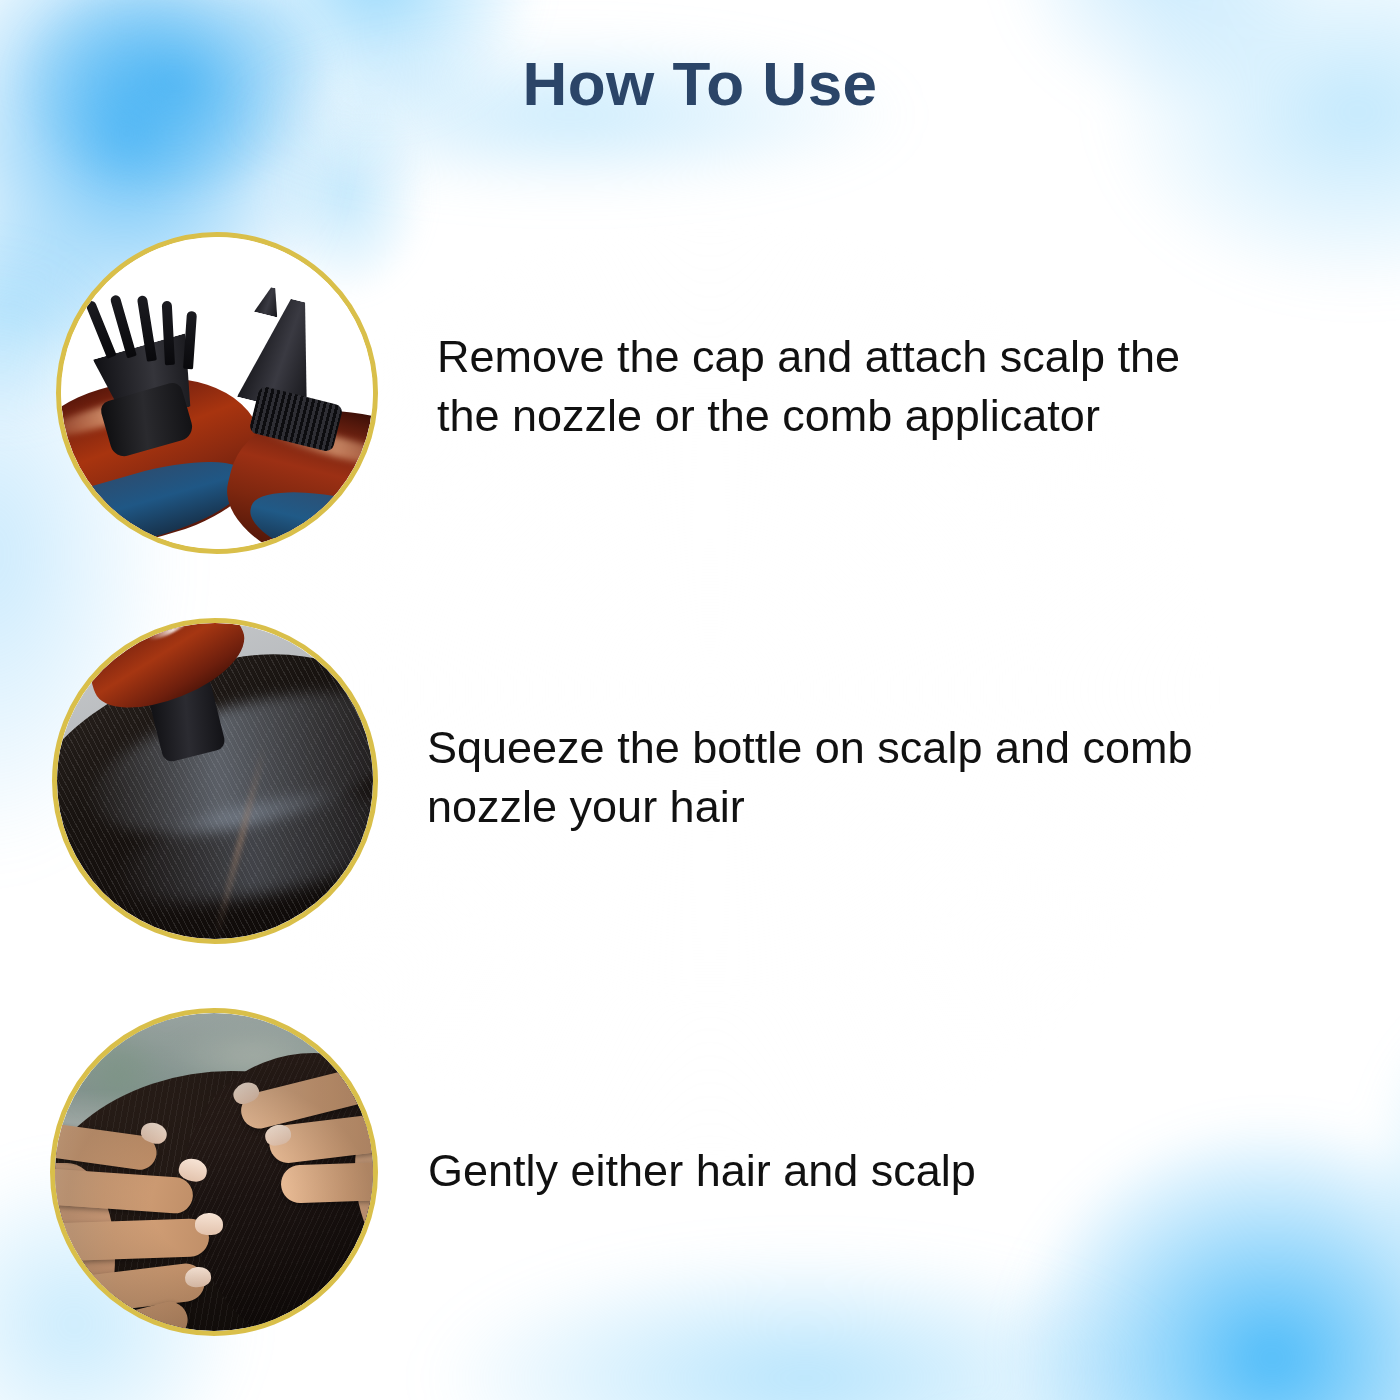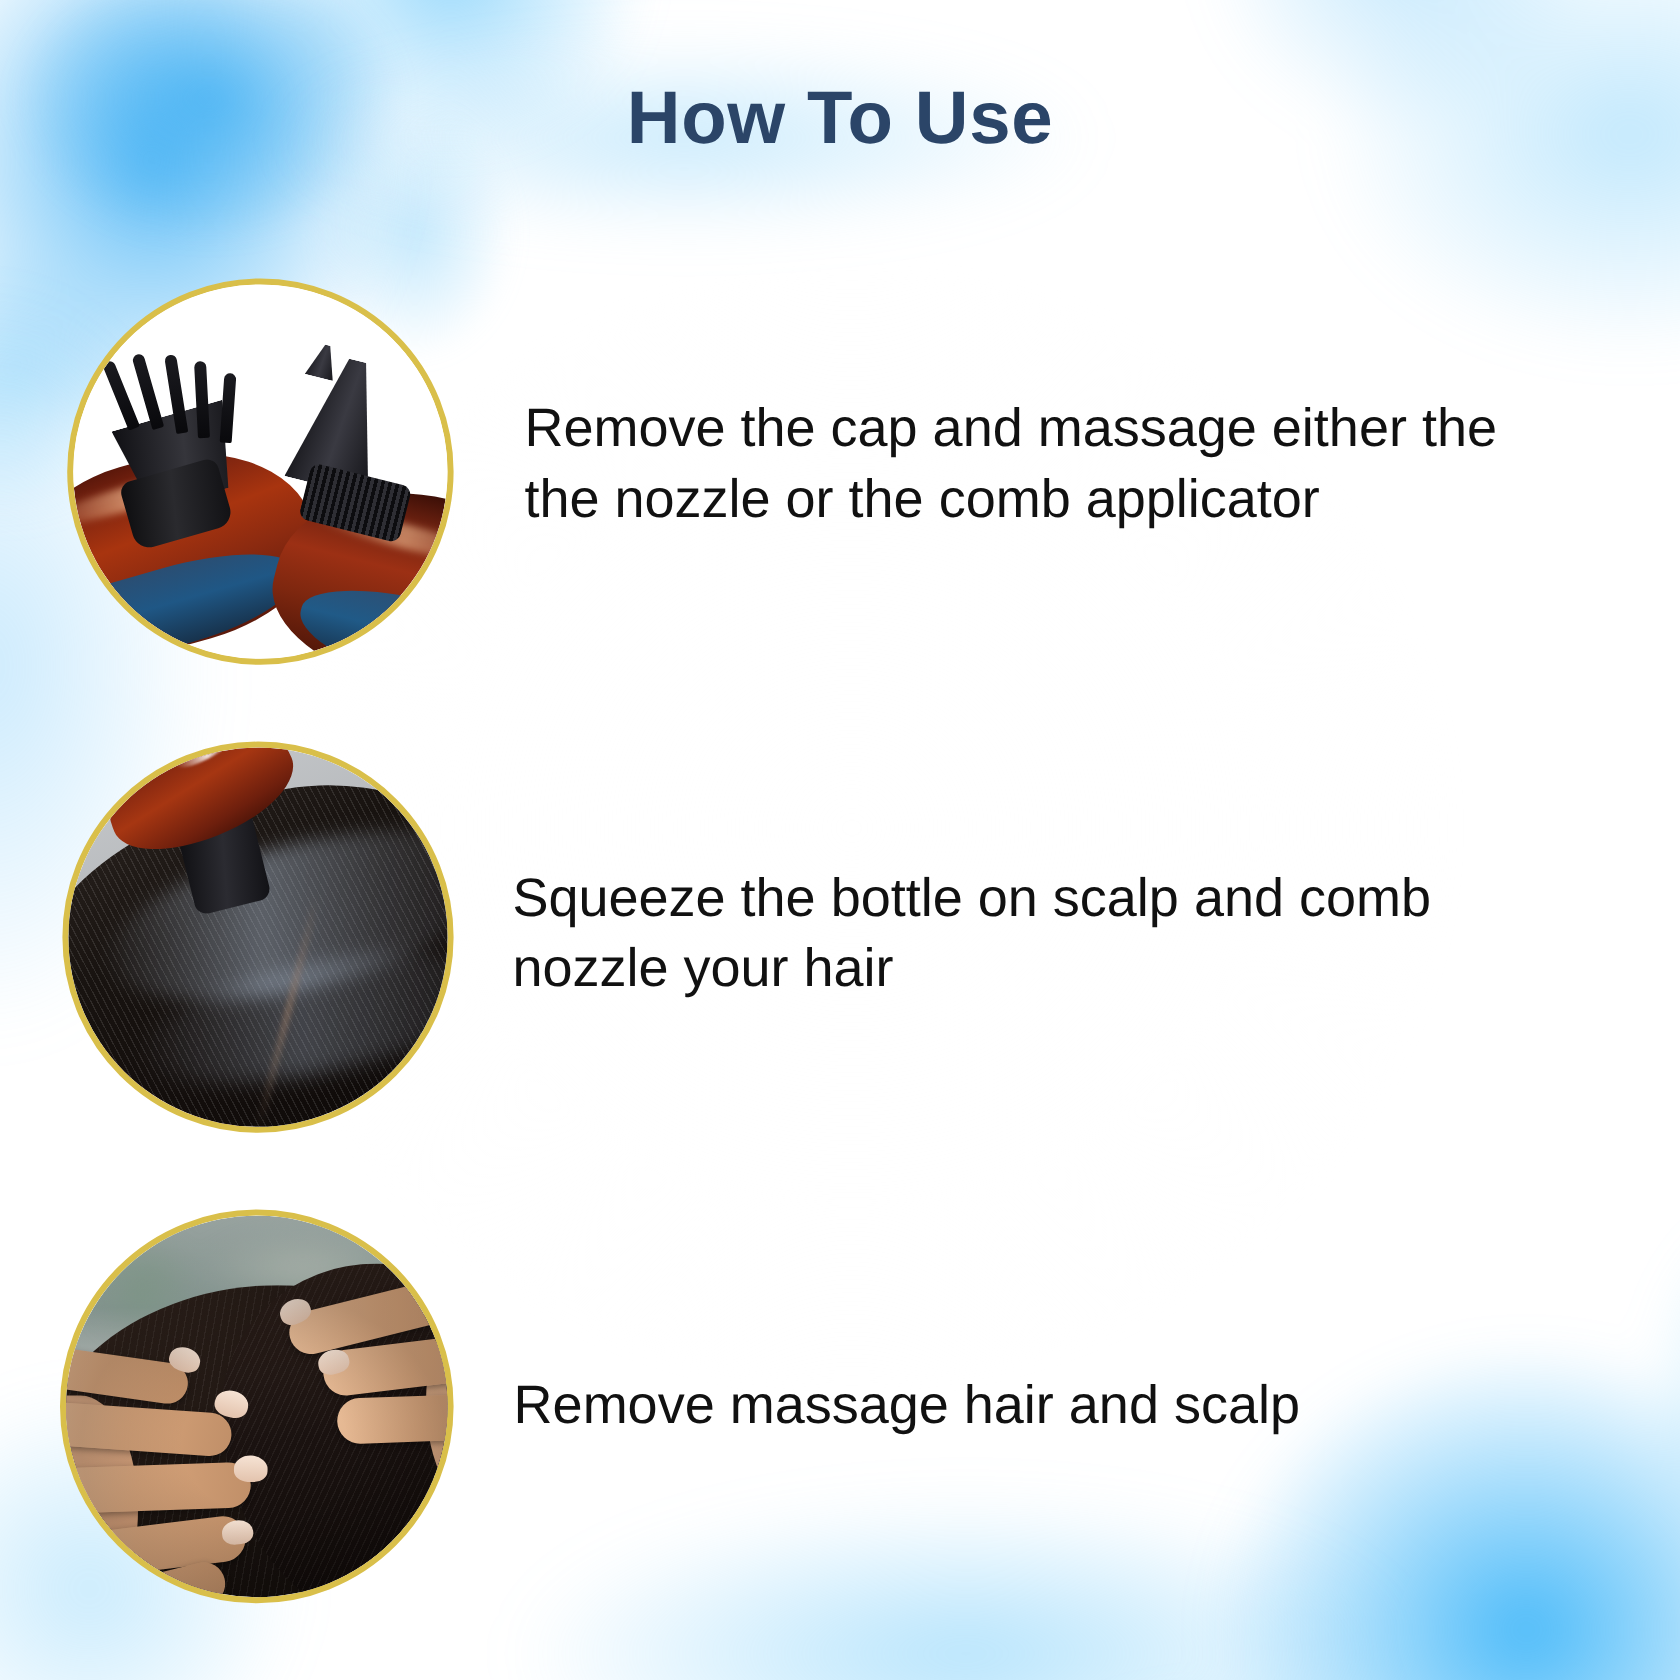--- a/index.html
+++ b/index.html
@@ -103,21 +103,20 @@
   .title {
     position: absolute;
     left: 0; right: 0;
     top: 48px;
     text-align: center;
     font-size: 62px;
     font-weight: bold;
     letter-spacing: .5px;
     color: #2b4568;
     font-family: "Liberation Sans", sans-serif;
-    margin-top: 15px;
   }
 
   
   .step {
     position: absolute;
     left: 0;
     width: 1400px;
   }
   .step-1 { top: 232px; }
   .step-2 { top: 618px; }
@@ -440,21 +439,21 @@
 
           <div class="b2-body"></div>
           <div class="b2-blue"></div>
           <div class="b2-hl"></div>
           <div class="b2-nozzle"></div>
           <div class="b2-nozzletip"></div>
           <div class="b2-collar"></div>
         </div>
       </div>
     </div>
-    <div class="step-text">Remove the cap and massage either the
+    <div class="step-text">Remove the cap and attach scalp the
 the nozzle or the comb applicator</div>
   </div>
 
   <div class="step step-2">
     <div class="circle circle-2">
       <div class="circle-inner">
         <div class="ph2">
           <div class="ph2-forehead"></div>
           <div class="ph2-hair"></div>
           <div class="ph2-sheen"></div>
@@ -493,16 +492,16 @@
           <div class="finger f-l5"></div>
           <div class="nail n-l1"></div>
           <div class="nail n-l2"></div>
           <div class="nail n-l3"></div>
           <div class="nail n-l4"></div>
 
           <div class="ph3-shadow"></div>
         </div>
       </div>
     </div>
-    <div class="step-text">Remove massage hair and scalp</div>
+    <div class="step-text">Gently either hair and scalp</div>
   </div>
 
 </div>
 
 </body></html>

